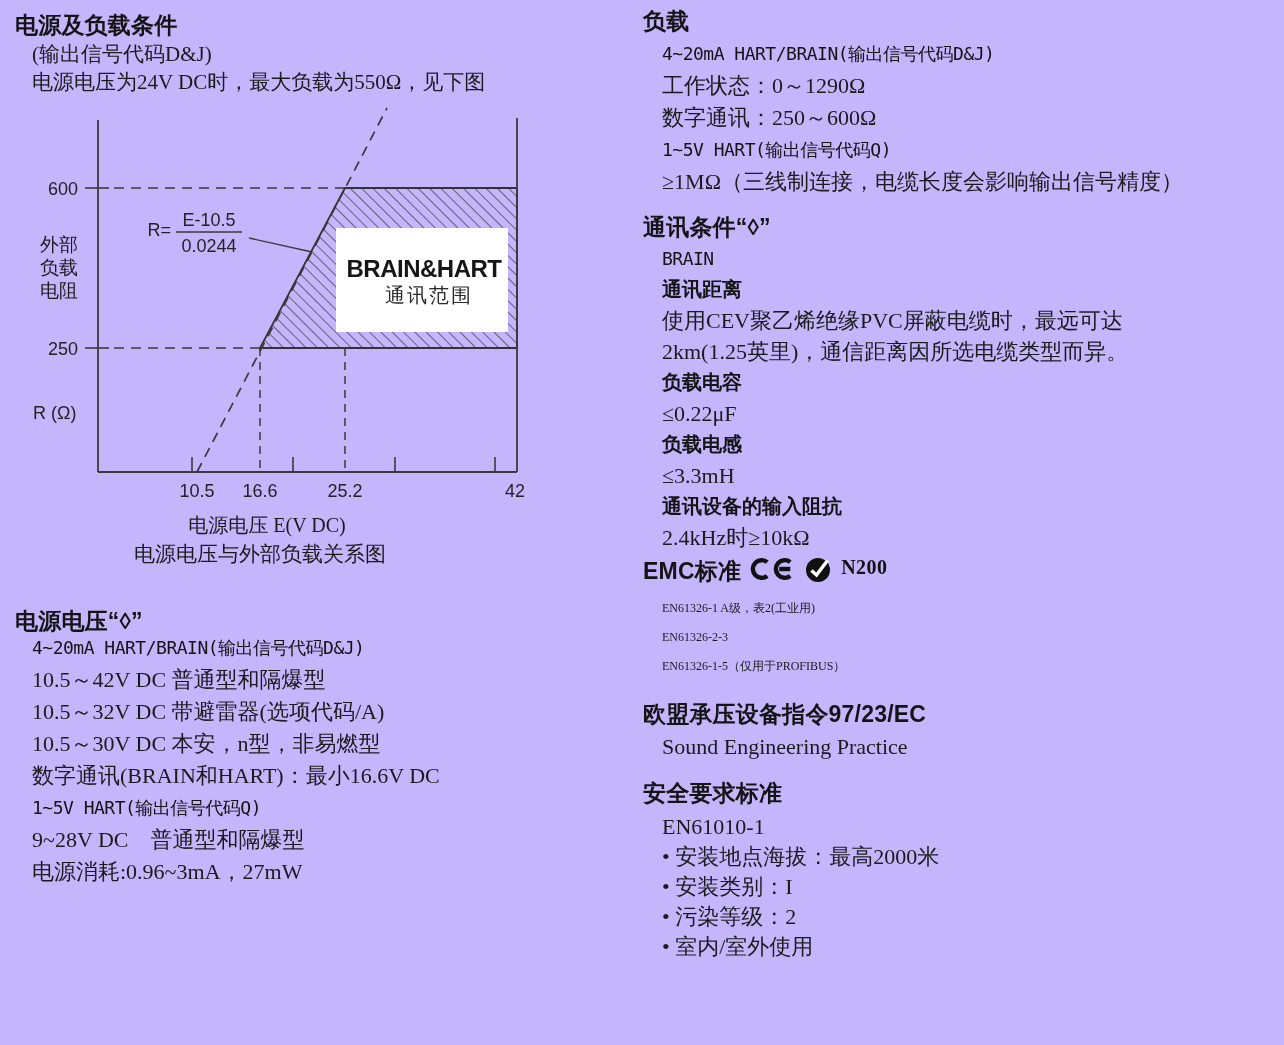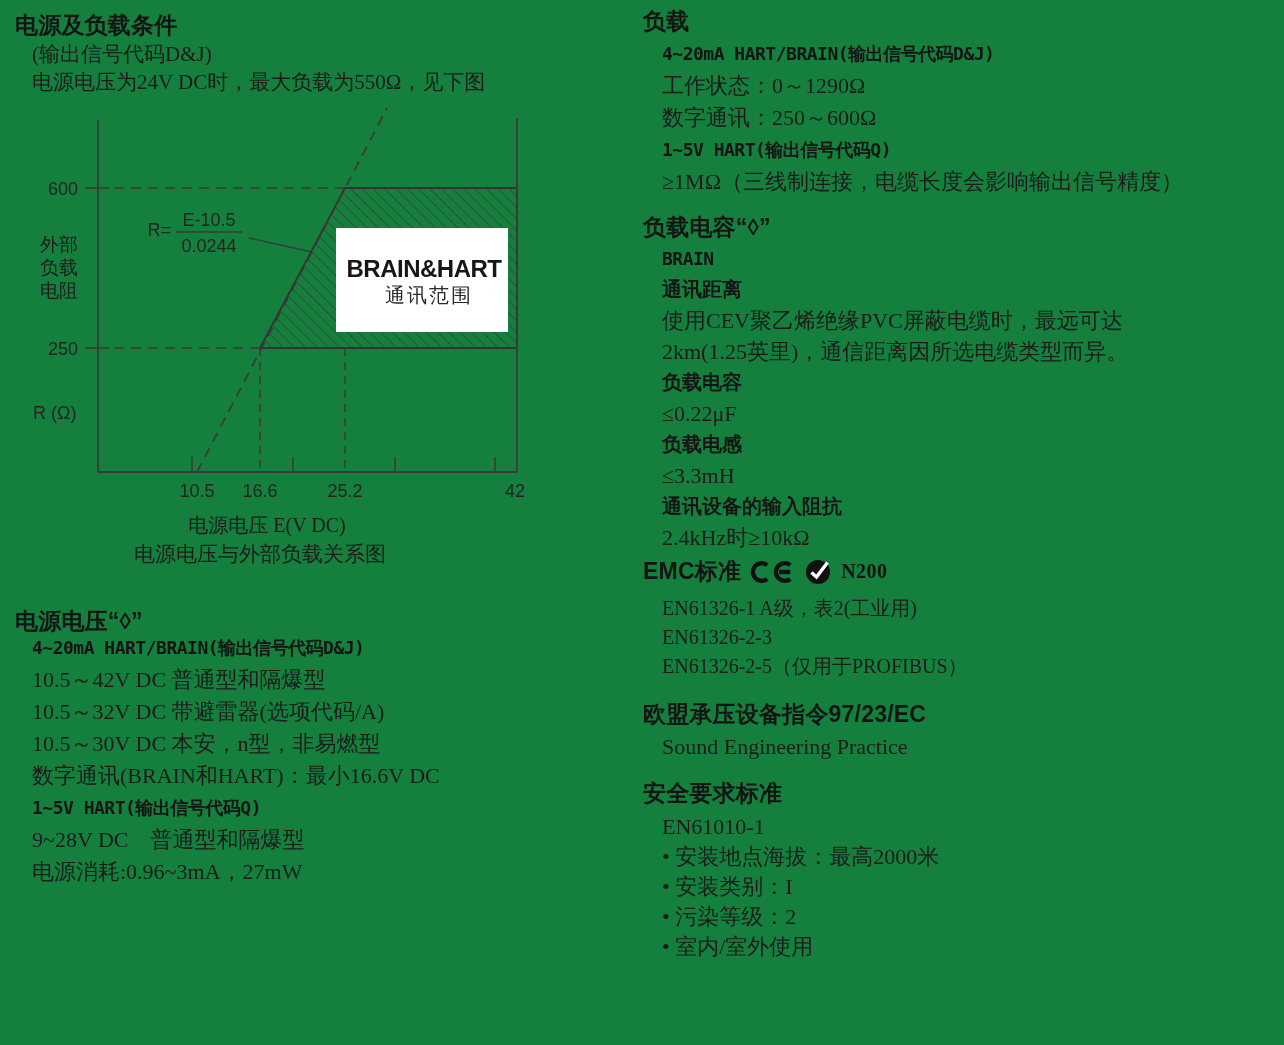--- a/index.html
+++ b/index.html
@@ -1,32 +1,32 @@
 <!DOCTYPE html>
 <html><head>
 <meta charset="utf-8">
 <style>
   html,body{margin:0;padding:0;background:#ffffff;}
-  .page{position:relative;width:1284px;height:1045px;background:#15803d;overflow:hidden;
+  .page{position:relative;width:1284px;height:1045px;background:#c4b5fd;overflow:hidden;
         font-family:"Liberation Serif",serif;color:#1b1b1b;}
   .abs{position:absolute;}
   .h{font-family:"Liberation Sans",sans-serif;font-weight:bold;font-size:23px;color:#141414;
      letter-spacing:0.2px;white-space:nowrap;}
   .body-line{font-size:21px;white-space:nowrap;color:#1b1b1b;}
   .lines .ln{display:block;white-space:nowrap;}
   .serif-ln{font-family:"Liberation Serif",serif;font-size:22px;color:#1b1b1b;}
-  .tech-ln{font-family:"DejaVu Sans Mono",monospace;font-weight:bold;font-size:18px;
+  .tech-ln{font-family:"DejaVu Sans Mono",monospace;font-weight:normal;font-size:18px;
            letter-spacing:-0.5px;color:#141414;}
   .subh-ln{font-family:"Liberation Sans",sans-serif;font-weight:bold;font-size:20px;color:#141414;}
   .outdent{margin-left:-19px;}
   .lh32 .ln{height:32px;line-height:32px;}
   .lh31 .ln{height:31px;line-height:31px;}
   .lh30 .ln{height:30px;line-height:30px;}
-  .lh29 .ln{height:29px;line-height:29px;font-size:20px;}
-  .emc-row{display:flex;align-items:center;gap:9px;}
+  .lh29 .ln{height:29px;line-height:29px;font-size:12px;}
+  .emc-row{display:flex;gap:9px;}
   .emc-n200{font-family:Liberation Serif, serif;font-weight:bold;font-size:20px;
             letter-spacing:0.5px;color:#111;}
   
   .cnum{font-family:"Liberation Sans",sans-serif;font-size:18px;fill:#232323;}
   .cserif{font-family:"Liberation Serif",serif;font-size:19px;fill:#1b1b1b;}
   .ccap1{font-family:"Liberation Serif",serif;font-size:20px;fill:#1b1b1b;}
   .ccap2{font-family:"Liberation Serif",serif;font-size:21px;fill:#1b1b1b;}
   .cregion{font-family:"Liberation Sans",sans-serif;font-weight:bold;font-size:24px;
            letter-spacing:-0.5px;fill:#161616;}
   .cregion2{font-family:"Liberation Serif",serif;font-size:20px;fill:#2a2a2a;letter-spacing:2px;}
@@ -116,21 +116,21 @@
 
   <div class="abs h" style="left:643px;top:6px">负载</div>
   <div class="abs lines lh32" style="left:662px;top:38px">
     <span class="ln tech-ln">4~20mA HART/BRAIN(输出信号代码D&amp;J)</span>
     <span class="ln serif-ln">工作状态：0～1290Ω</span>
     <span class="ln serif-ln">数字通讯：250～600Ω</span>
     <span class="ln tech-ln">1~5V HART(输出信号代码Q)</span>
     <span class="ln serif-ln">≥1MΩ（三线制连接，电缆长度会影响输出信号精度）</span>
   </div>
 
-  <div class="abs h" style="left:643px;top:212px">负载电容“◊”</div>
+  <div class="abs h" style="left:643px;top:212px">通讯条件“◊”</div>
   <div class="abs lines lh31" style="left:662px;top:243px">
     <span class="ln tech-ln">BRAIN</span>
     <span class="ln subh-ln">通讯距离</span>
     <span class="ln serif-ln">使用CEV聚乙烯绝缘PVC屏蔽电缆时，最远可达</span>
     <span class="ln serif-ln">2km(1.25英里)，通信距离因所选电缆类型而异。</span>
     <span class="ln subh-ln">负载电容</span>
     <span class="ln serif-ln">≤0.22μF</span>
     <span class="ln subh-ln">负载电感</span>
     <span class="ln serif-ln">≤3.3mH</span>
     <span class="ln subh-ln">通讯设备的输入阻抗</span>
@@ -146,21 +146,21 @@
     </svg>
     <svg width="27" height="27" viewBox="0 0 27 27">
       <circle cx="13" cy="14" r="12" fill="#111"></circle>
       <polyline points="6.5,14.5 11.5,19 22.5,4.5" fill="none" stroke="#fff" stroke-width="3.4"></polyline>
     </svg>
     <span class="emc-n200">N200</span>
   </div>
   <div class="abs lines lh29" style="left:662px;top:594px">
     <span class="ln serif-ln">EN61326-1 A级，表2(工业用)</span>
     <span class="ln serif-ln">EN61326-2-3</span>
-    <span class="ln serif-ln">EN61326-2-5（仅用于PROFIBUS）</span>
+    <span class="ln serif-ln">EN61326-1-5（仅用于PROFIBUS）</span>
   </div>
 
   <div class="abs h" style="left:643px;top:699px">欧盟承压设备指令97/23/EC</div>
   <div class="abs lines lh31" style="left:662px;top:731px">
     <span class="ln serif-ln">Sound Engineering Practice</span>
   </div>
 
   <div class="abs h" style="left:643px;top:778px">安全要求标准</div>
   <div class="abs lines lh30" style="left:662px;top:812px">
     <span class="ln serif-ln">EN61010-1</span>

